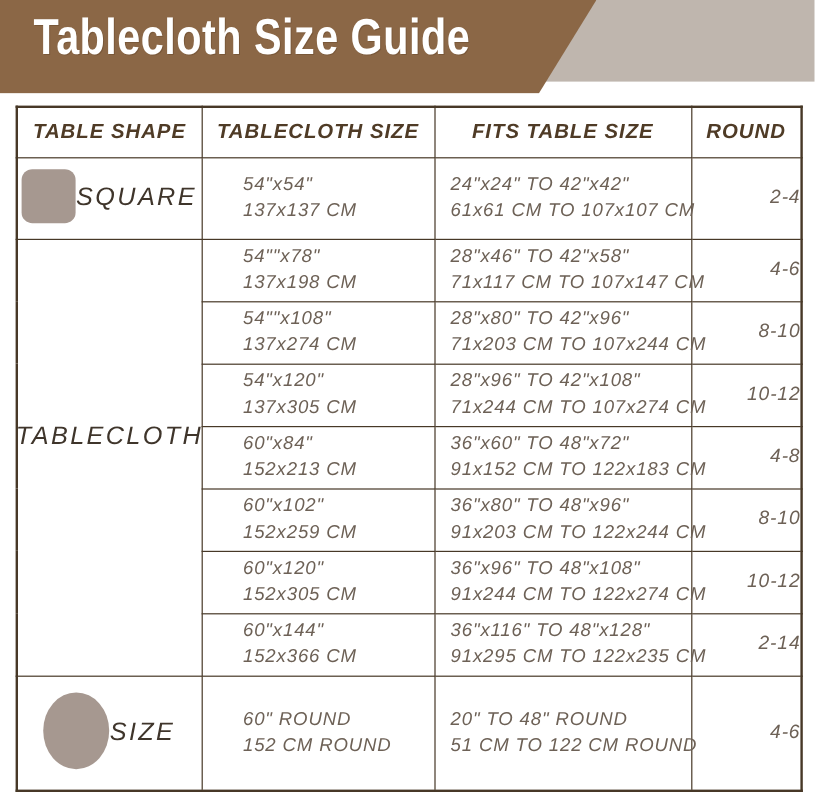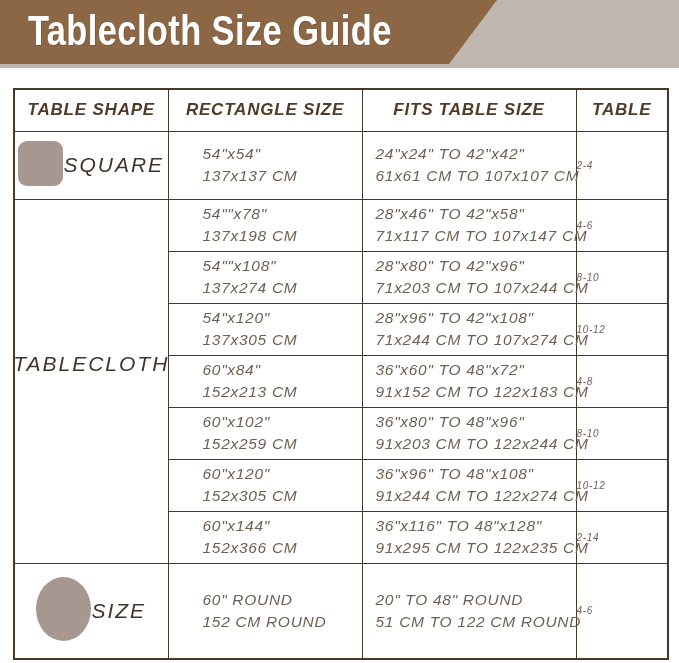--- a/index.html
+++ b/index.html
@@ -20,21 +20,21 @@
     position: absolute;
     top: 0; left: 0;
     width: 679px;
     height: 68px;
     background: #bfb6ae;
   }
   .banner {
     position: absolute;
     top: 0; left: 0;
     width: 500px;
-    height: 64px;
+    height: 78px;
     background: #8b6746;
     clip-path: polygon(0 0, 497px 0, 449px 100%, 0 100%);
   }
   .banner .title {
     margin: 0;
     padding: 0 0 0 34px;
     line-height: 62px;
     font-size: 42px;
     font-weight: 700;
     color: #ffffff;
@@ -110,22 +110,22 @@
     vertical-align: middle;
     font-size: 15.5px;
     color: #6d6156;
     letter-spacing: 0.7px;
   }
   td.size-cell { padding-left: 34px; }
   td.fits-cell { padding-left: 13px; }
   .cell-line { line-height: 22px; white-space: nowrap; }
   td.seats-cell {
     vertical-align: middle;
-    text-align: left;
-    font-size: 10px;
+    text-align: right;
+    font-size: 16px;
     color: #6d6156;
     letter-spacing: 0.7px;
   }
 </style>
 </head>
 <body>
 
 <div class="page">
 
   <div class="top-band">
@@ -137,23 +137,23 @@
   <table class="guide">
     <colgroup>
       <col style="width:154px">
         <col style="width:194px">
         <col style="width:214px">
         <col style="width:92px">
     </colgroup>
     <thead>
       <tr class="hrow">
         <th class="col-head">TABLE SHAPE</th>
-        <th class="col-head">RECTANGLE SIZE</th>
+        <th class="col-head">TABLECLOTH SIZE</th>
         <th class="col-head">FITS TABLE SIZE</th>
-        <th class="col-head">TABLE</th>
+        <th class="col-head">ROUND</th>
       </tr>
     </thead>
     <tbody>
 
       <tr class="r-square">
         <td class="shape-cell">
           <div class="shape-stack">
             <div class="sq-icon"></div>
             <div class="shape-label">SQUARE</div>
           </div>

